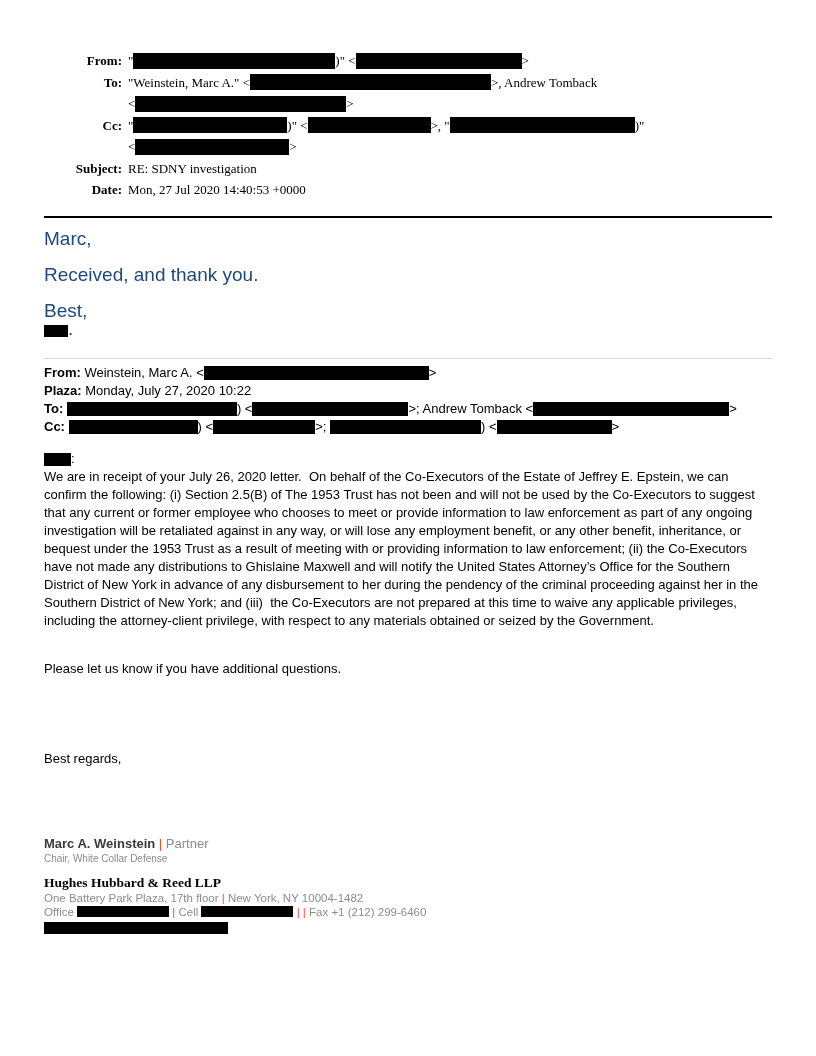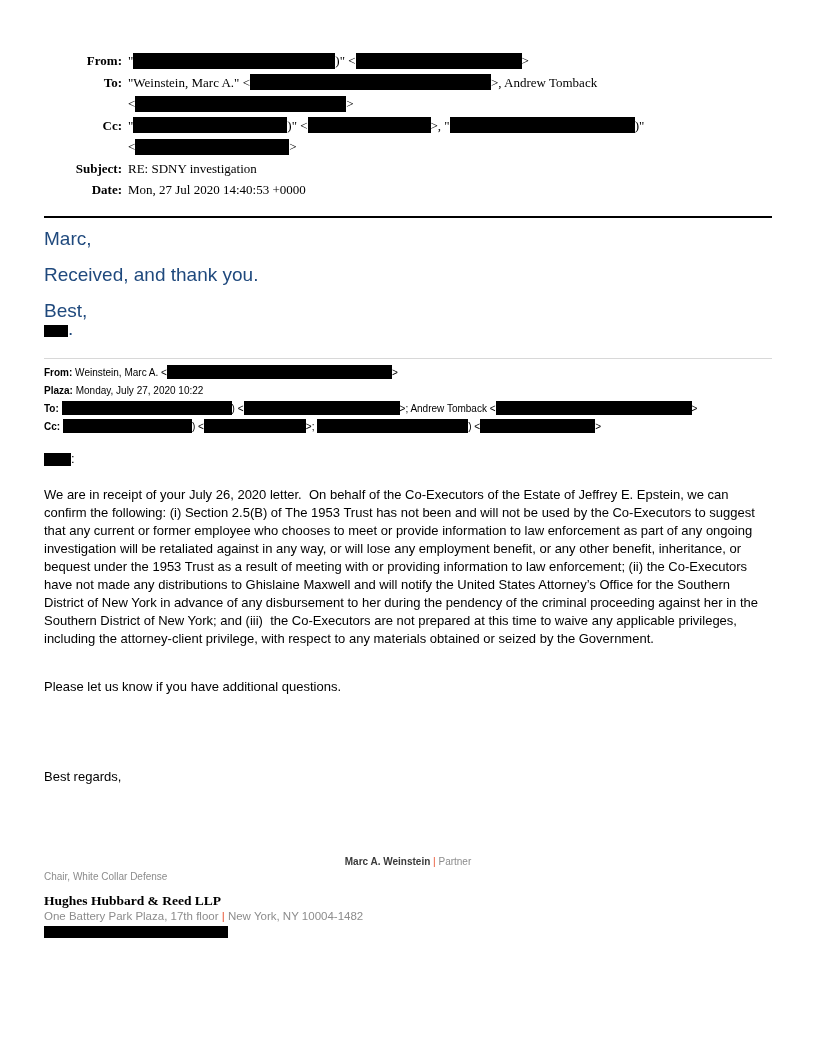--- a/index.html
+++ b/index.html
@@ -25,36 +25,36 @@
 
   .hr-thick { border:none; border-top:2.5px solid #000; margin:15px 0 0 0; }
   .hr-thin  { border:none; border-top:1px solid #d8d8d8; margin:20px 0 5px 0; }
 
   
   .reply { margin-top:12px; color:var(--reply-blue, #1F497D); font-size:19px; line-height:18px; }
   .reply .mb { margin-bottom:18px; }
   .reply .redaction { vertical-align:-2px; }
 
   
-  .quoted-header { font-size:10px; line-height:18px; }
+  .quoted-header { font-size:13px; line-height:18px; }
   .quoted-header .redaction { height:14px; vertical-align:-3px; }
   .b { font-weight:bold; }
 
   .quoted-greeting { margin-top:14px; font-size:13px; line-height:18px; }
   .quoted-greeting .redaction { vertical-align:-3px; }
 
   
   .body-text { font-size:13px; line-height:18px; white-space:pre-wrap; }
-  .p1 { margin-top:18px; }
+  .p1 { }
   .p2 { margin-top:30px; }
   .closing { margin-top:36px; }
 
   
   .signature { margin-top:50px; }
-  .sig-name-line { font-size:10px; line-height:16px;text-align:center; }
+  .sig-name-line { font-size:13px; line-height:16px; }
   .sig-name { font-weight:bold; color:#3a3a3a; }
   .sig-muted { color:var(--sig-gray, #8c8c8c); }
   .pipe { color:var(--accent-red, #e8502d); }
   .sig-role { font-size:10px; line-height:14px; color:var(--sig-gray, #8c8c8c); }
   .sig-firm { margin-top:9px; font-family:"Liberation Serif","DejaVu Serif",serif; font-weight:bold; font-size:13.5px; line-height:16px; color:#000; }
   .sig-line { font-size:11.5px; line-height:14px; color:var(--sig-gray, #8c8c8c); }
   .sig-line .redaction { height:11px; vertical-align:-1px; }
   .sig-redacted-row { margin-top:3px; line-height:12px; }
   .sig-redacted-row .redaction { vertical-align:top; }
 </style>
@@ -108,14 +108,15 @@
 <div class="body-text p2">Please let us know if you have additional questions.</div>
 <div class="body-text closing">
   <div>Best regards,</div>
 </div>
 
 <div class="signature">
   <div class="sig-name-line"><span class="sig-name">Marc A. Weinstein</span><span class="pipe"> | </span><span class="sig-muted">Partner</span></div>
   <div class="sig-role">Chair, White Collar Defense</div>
   <div class="sig-firm">Hughes Hubbard &amp; Reed LLP</div>
   <div class="sig-line"><span>One Battery Park Plaza, 17th floor </span><span class="pipe">|</span><span> New York, NY 10004-1482</span></div>
+  <div class="sig-line"><span>Office </span><span class="redaction" style="width: 92px; height: 11px;"></span><span> </span><span class="pipe">|</span><span> Cell </span><span class="redaction" style="width: 92px; height: 11px;"></span><span> </span><span class="pipe">|</span><span> </span><span class="pipe">|</span><span> Fax +1 (212) 299-6460</span></div>
   <div class="sig-redacted-row"><span class="redaction" style="width: 184px; height: 12px;"></span></div>
 </div>
 
 </body></html>

